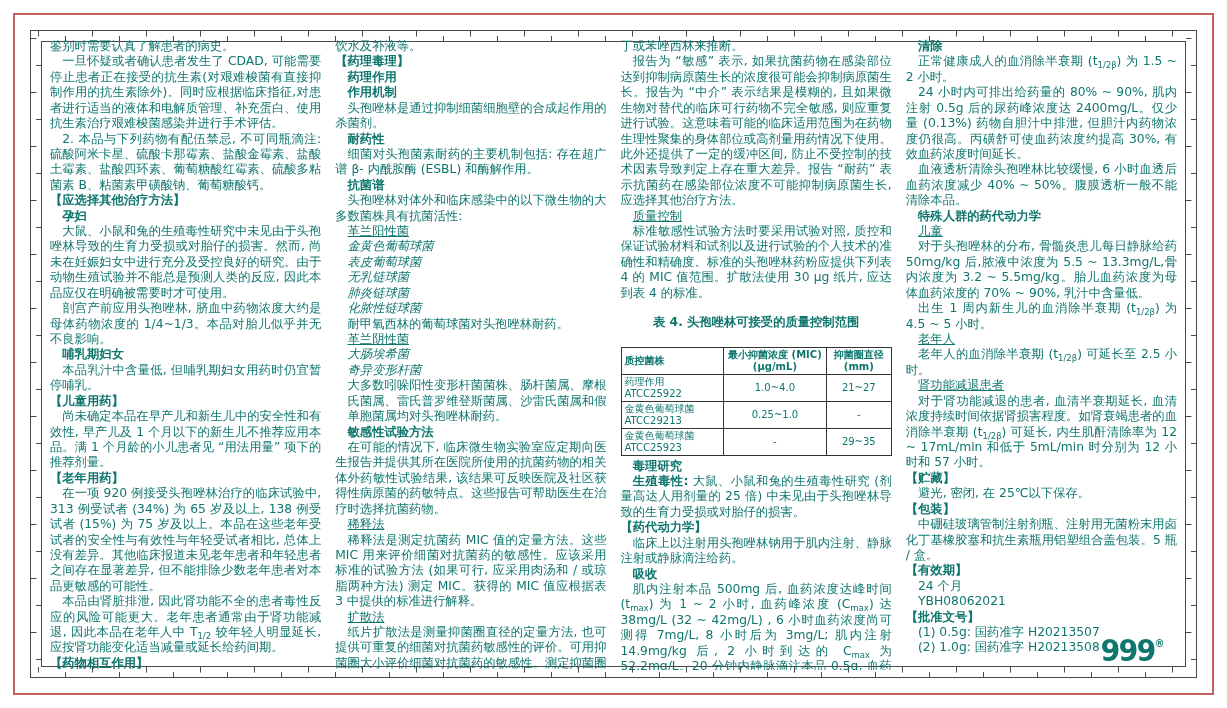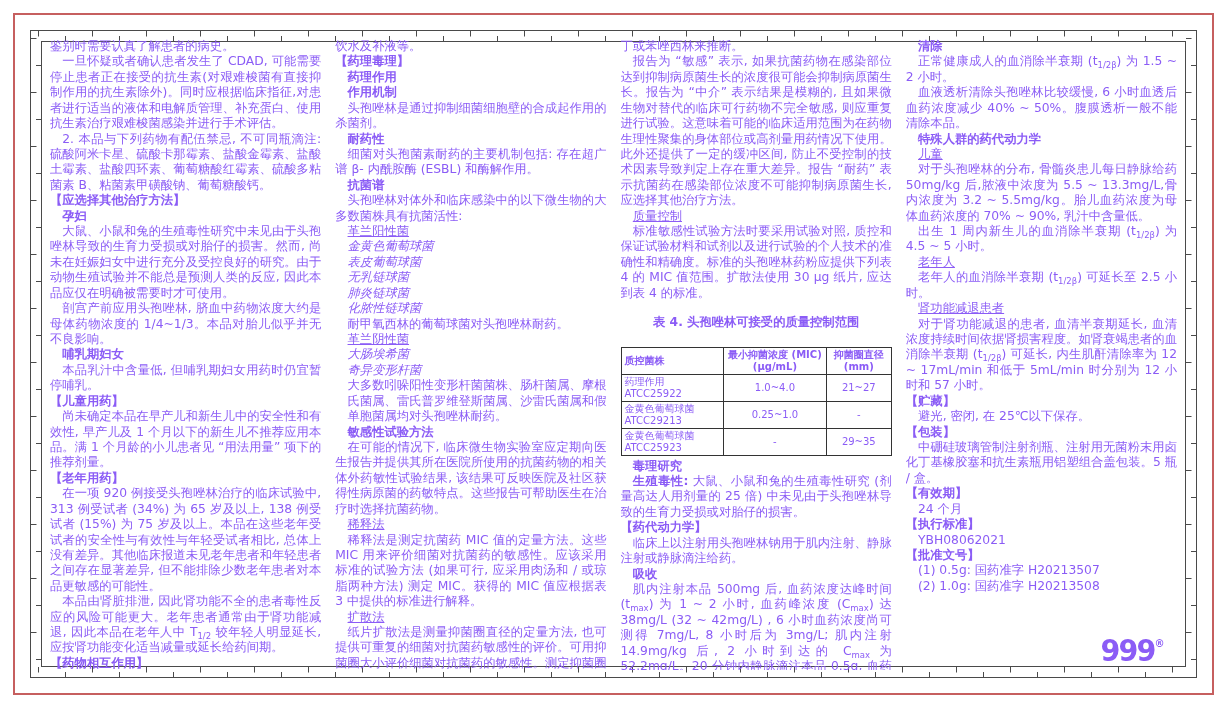--- a/index.html
+++ b/index.html
@@ -1,17 +1,17 @@
 <!DOCTYPE html>
 <html><head>
 <meta charset="utf-8">
 <style>
   html,body{margin:0;padding:0;background:#ffffff;}
   .page{position:relative;width:1227px;height:708px;background:#fff;overflow:hidden;
-        font-family:"DejaVu Sans",sans-serif;color:#8b5cf6;}
+        font-family:"DejaVu Sans",sans-serif;color:#0f766e;}
   .red-trim{position:absolute;inset:13px;border:2px solid #c65f5f;pointer-events:none;}
   .frame{position:absolute;inset:30px;border:1px solid #4a4a4a;}
   .frame-inner{position:absolute;inset:10px;border:1px solid #4a4a4a;}
   .tick{position:absolute;}
   .tick.t,.tick.b{left:1px;right:1px;height:10px;
     background-image:repeating-linear-gradient(90deg,#4a4a4a 0 1px,transparent 1px 54px),
                      repeating-linear-gradient(90deg,#4a4a4a 0 1px,transparent 1px 54px);
     background-size:100% 55%,100% 55%;background-repeat:no-repeat;
     background-position:6px 0,33px 100%;}
   .tick.t{top:0;} .tick.b{bottom:0;}
@@ -138,36 +138,36 @@
         <div class="b-h2">毒理研究</div>
         <div class="b-p"><b>生殖毒性:</b> 大鼠、小鼠和兔的生殖毒性研究 (剂量高达人用剂量的 25 倍) 中未见由于头孢唑林导致的生育力受损或对胎仔的损害。</div>
         <div class="b-h1">【药代动力学】</div>
         <div class="b-p">临床上以注射用头孢唑林钠用于肌内注射、静脉注射或静脉滴注给药。</div>
         <div class="b-h2">吸收</div>
         <div class="b-p">肌内注射本品 500mg 后, 血药浓度达峰时间 (t<sub>max</sub>) 为 1 ~ 2 小时, 血药峰浓度 (C<sub>max</sub>) 达 38mg/L (32 ~ 42mg/L) , 6 小时血药浓度尚可测得 7mg/L, 8 小时后为 3mg/L; 肌内注射 14.9mg/kg 后, 2 小时到达的 C<sub>max</sub> 为 52.2mg/L。20 分钟内静脉滴注本品 0.5g, 血药峰浓度 (C<sub>max</sub>) 为 118mg/L, 有效浓度维持 8 小时; 同样剂量加入葡萄糖注射液 100mL 中于 30 分钟内做静脉滴注, C 可达 143.6mg/L。</div>
       </div>
     <div class="col">
         <div class="b-h2">清除</div>
         <div class="b-p">正常健康成人的血消除半衰期 (t<sub>1/2β</sub>) 为 1.5 ~ 2 小时。</div>
+        <div class="b-p">24 小时内可排出给药量的 80% ~ 90%, 肌内注射 0.5g 后的尿药峰浓度达 2400mg/L。仅少量 (0.13%) 药物自胆汁中排泄, 但胆汁内药物浓度仍很高。丙磺舒可使血药浓度约提高 30%, 有效血药浓度时间延长。</div>
         <div class="b-p">血液透析清除头孢唑林比较缓慢, 6 小时血透后血药浓度减少 40% ~ 50%。腹膜透析一般不能清除本品。</div>
         <div class="b-h2">特殊人群的药代动力学</div>
         <div class="b-u">儿童</div>
         <div class="b-p">对于头孢唑林的分布, 骨髓炎患儿每日静脉给药 50mg/kg 后,脓液中浓度为 5.5 ~ 13.3mg/L,骨内浓度为 3.2 ~ 5.5mg/kg。胎儿血药浓度为母体血药浓度的 70% ~ 90%, 乳汁中含量低。</div>
         <div class="b-p">出生 1 周内新生儿的血消除半衰期 (t<sub>1/2β</sub>) 为 4.5 ~ 5 小时。</div>
         <div class="b-u">老年人</div>
         <div class="b-p">老年人的血消除半衰期 (t<sub>1/2β</sub>) 可延长至 2.5 小时。</div>
         <div class="b-u">肾功能减退患者</div>
         <div class="b-p">对于肾功能减退的患者, 血清半衰期延长, 血清浓度持续时间依据肾损害程度。如肾衰竭患者的血消除半衰期 (t<sub>1/2β</sub>) 可延长, 内生肌酐清除率为 12 ~ 17mL/min 和低于 5mL/min 时分别为 12 小时和 57 小时。</div>
         <div class="b-h1">【贮藏】</div>
         <div class="b-p">避光, 密闭, 在 25℃以下保存。</div>
         <div class="b-h1">【包装】</div>
         <div class="b-p">中硼硅玻璃管制注射剂瓶、注射用无菌粉末用卤化丁基橡胶塞和抗生素瓶用铝塑组合盖包装。5 瓶 / 盒。</div>
         <div class="b-h1">【有效期】</div>
         <div class="b-p1">24 个月</div>
-        <div class="b-h1">【执行标准】</div>
         <div class="b-p1">YBH08062021</div>
         <div class="b-h1">【批准文号】</div>
         <div class="b-p1">(1) 0.5g: 国药准字 H20213507</div>
         <div class="b-p1">(2) 1.0g: 国药准字 H20213508</div>
       </div>
   </div>
 
   <div class="logo"><span>999</span><sup>®</sup></div>
 </div>
 

